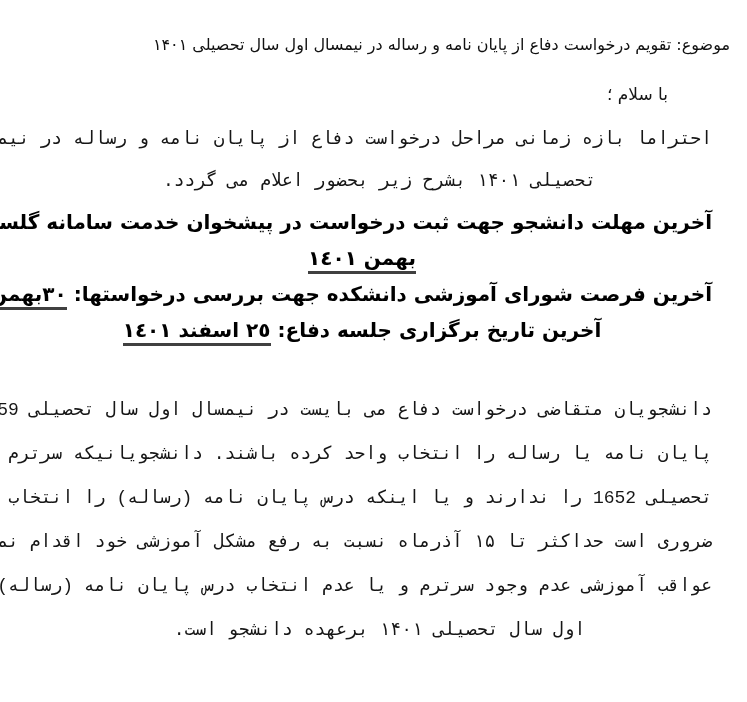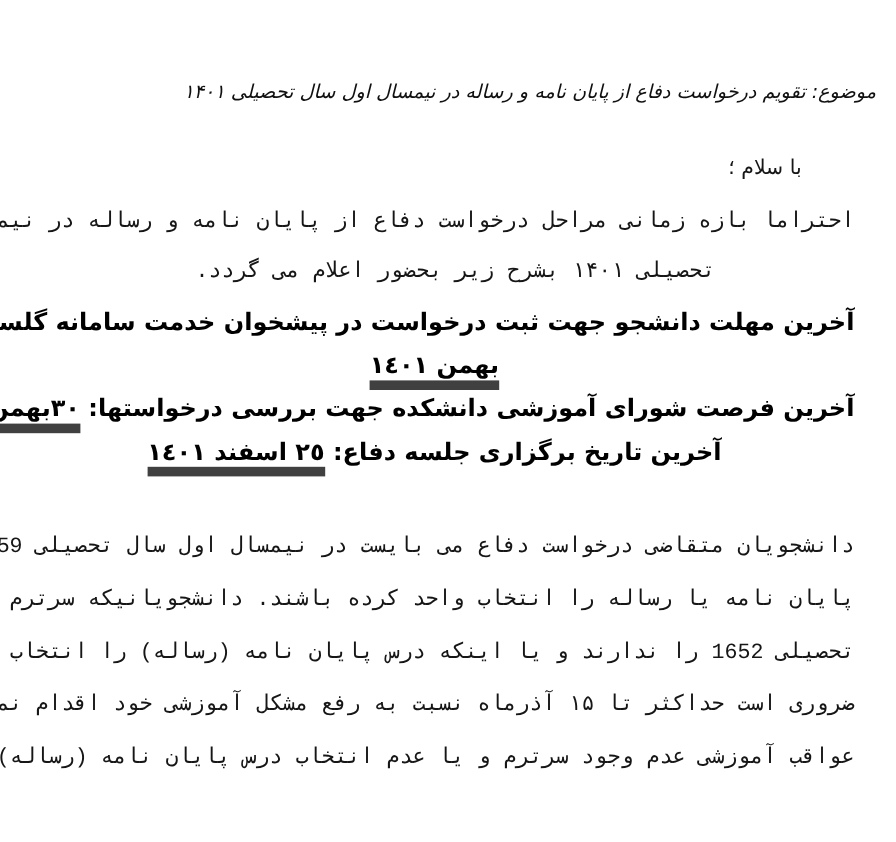--- a/index.html
+++ b/index.html
@@ -6,26 +6,26 @@
   .page{
     width:747px;height:702px;
     background:#ffffff;
     direction:rtl;
     font-family:"DejaVu Sans",sans-serif;
     color:#161616;
     overflow:hidden;
     position:relative;
   }
   .subject{
-    margin:64px 17px 0 0;
+    margin:32px 17px 0 0;
     font-size:16px;line-height:26px;
-    text-align:right;color:#101010;font-style:italic;
+    text-align:right;color:#101010;
   }
   .salutation{
-    margin:38px 79px 0 0;
+    margin:24px 79px 0 0;
     font-size:17px;line-height:24px;
     text-align:right;
   }
   .para{
     margin-right:35px;margin-left:47px;
     font-size:18px;
   }
   .intro{margin-top:12px;line-height:42px;}
   .body-text{margin-top:40px;line-height:44px;}
   .line{white-space:nowrap;font-family:Liberation Mono, monospace;}
@@ -36,21 +36,21 @@
   }
   .end{text-align:center;}
   .deadlines{
     margin:2px 35px 0 12px;
     font-weight:bold;
     font-size:20px;line-height:36px;
     color:#000000;
   }
   .dline{white-space:nowrap;}
   .u{
-    border-bottom:8px solid #404040;
+    border-bottom:3px solid #404040;
     padding-bottom:1px;
   }
 </style>
 </head>
 <body>
 
 <div class="page">
 
   <div class="subject">موضوع: تقویم درخواست دفاع از پایان نامه و رساله در نیمسال اول سال تحصیلی ۱۴۰۱</div>
 
@@ -78,15 +78,16 @@
       <span class="u">٢٥ اسفند ١٤٠١</span>
     </div>
   </div>
 
   <div class="para body-text">
     <div class="line stretch">دانشجویان متقاضی درخواست دفاع می بایست در نیمسال اول سال تحصیلی 2459 درس</div>
     <div class="line stretch">پایان نامه یا رساله را انتخاب واحد کرده باشند. دانشجویانیکه سرترم نیمسال اول سال</div>
     <div class="line stretch">تحصیلی 1652 را ندارند و یا اینکه درس پایان نامه (رساله) را انتخاب واحد نکرده اند،</div>
     <div class="line stretch">ضروری است حداکثر تا ۱۵ آذرماه نسبت به رفع مشکل آموزشی خود اقدام نمایند.</div>
     <div class="line stretch">عواقب آموزشی عدم وجود سرترم و یا عدم انتخاب درس پایان نامه (رساله) در نیمسال</div>
+    <div class="line end">اول سال تحصیلی ۱۴۰۱ برعهده دانشجو است.</div>
   </div>
 
 </div>
 
 </body></html>

